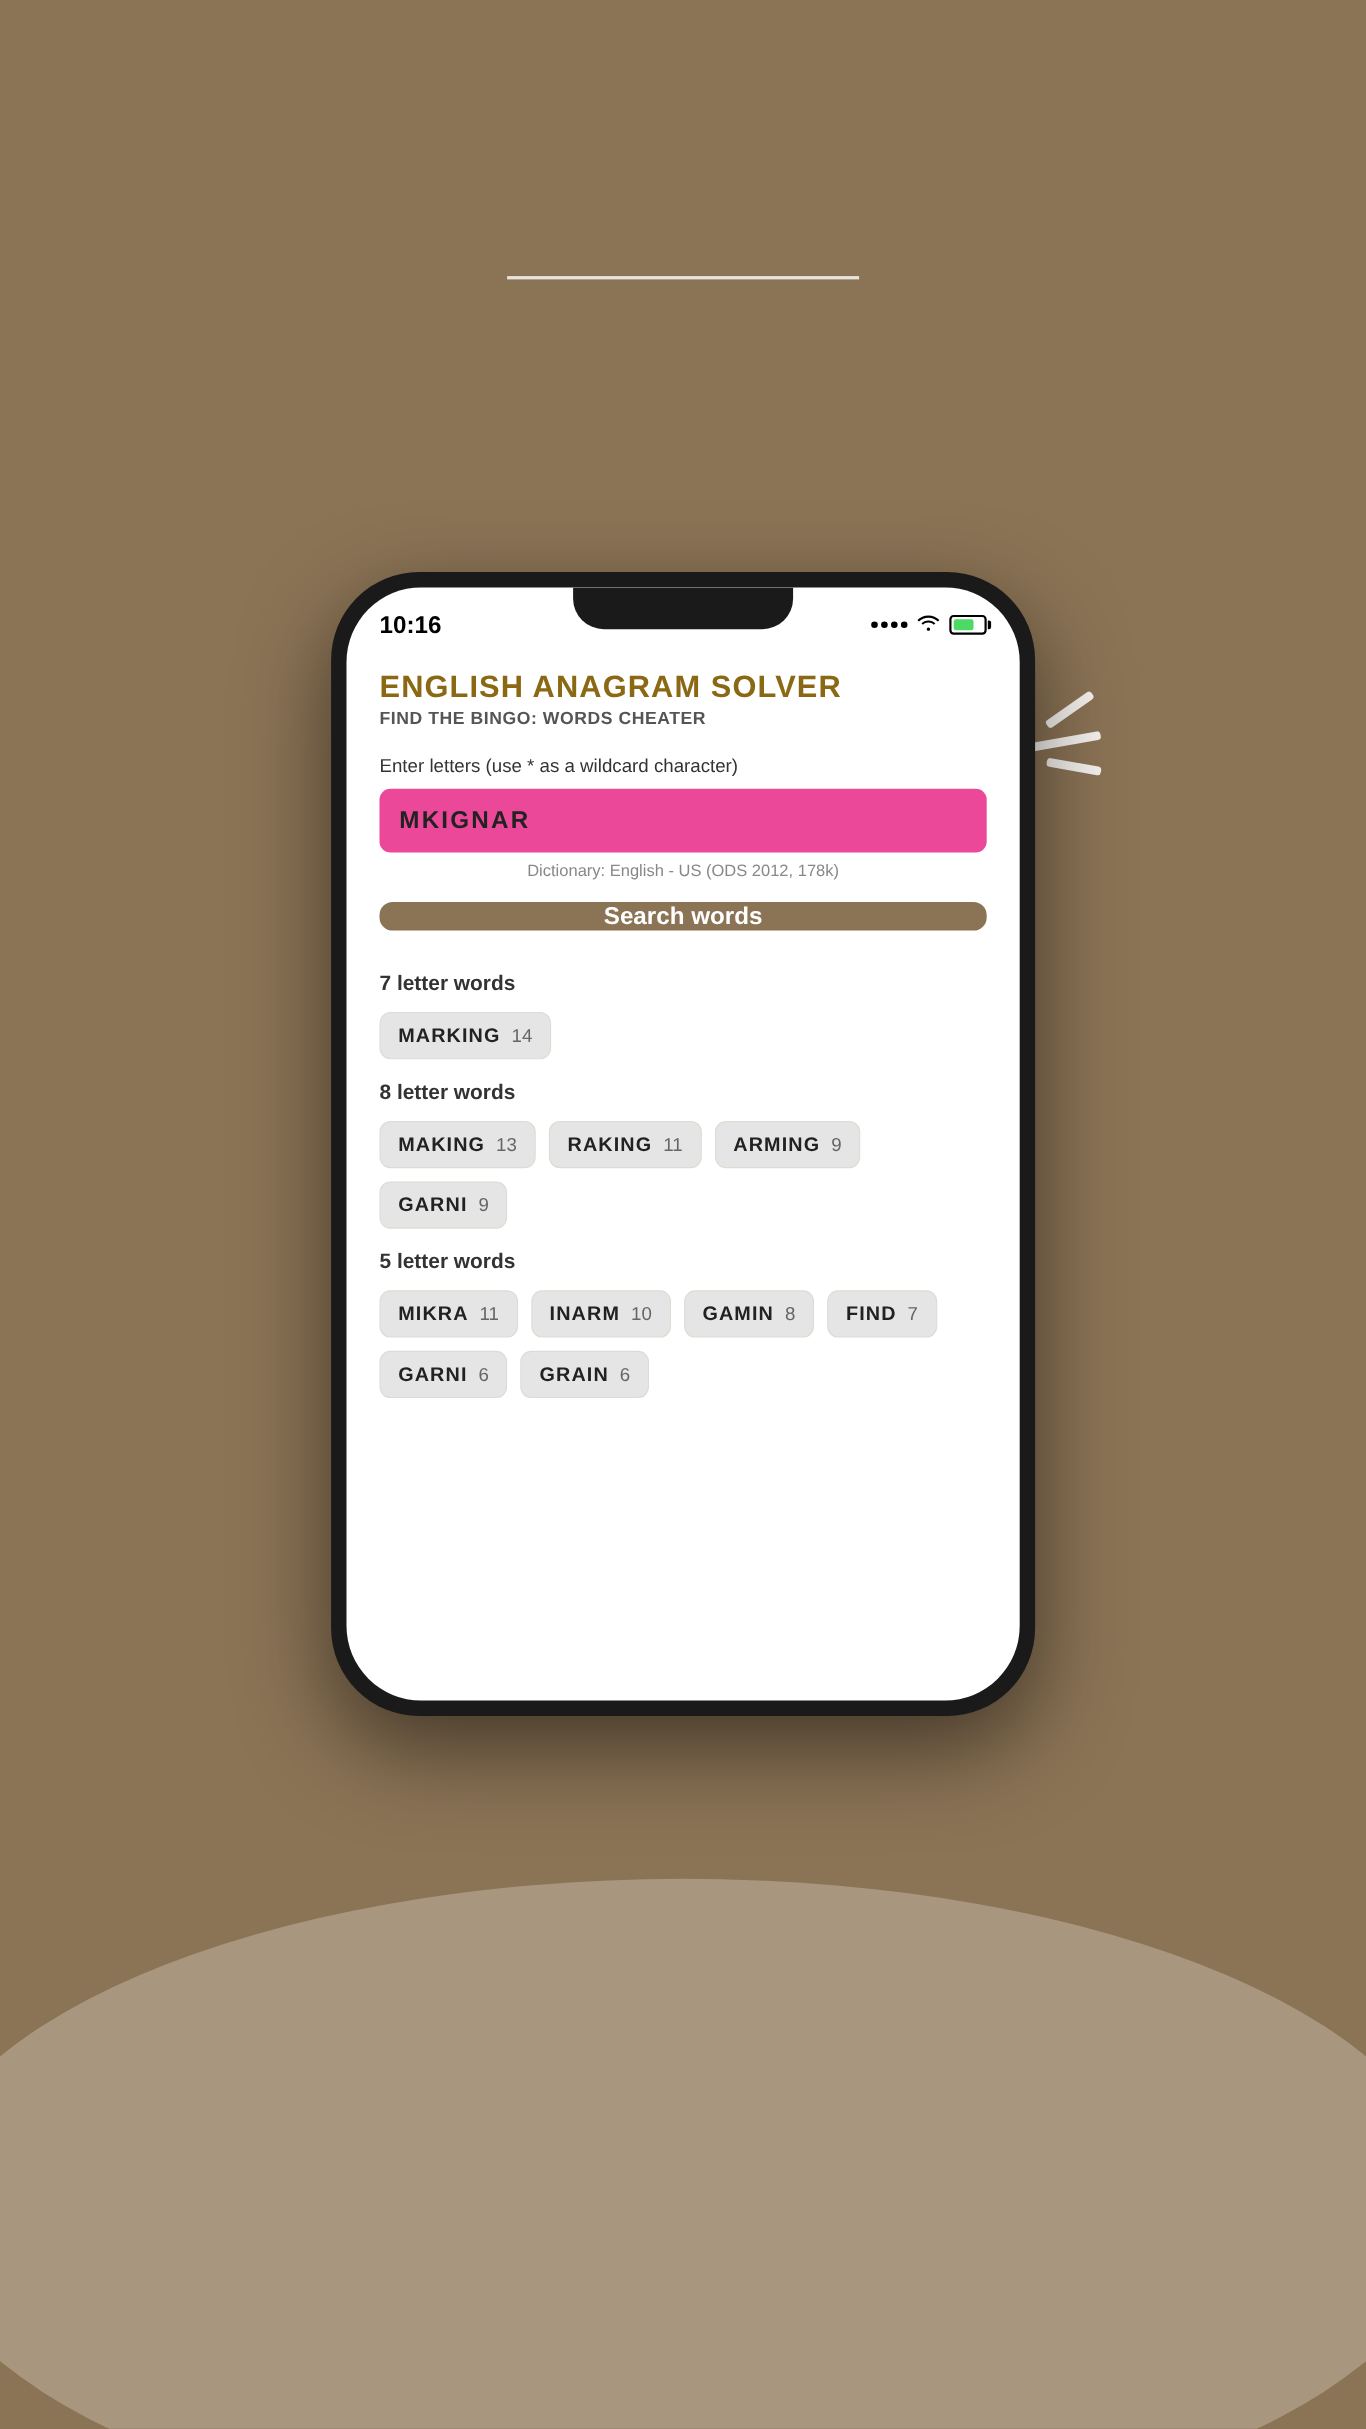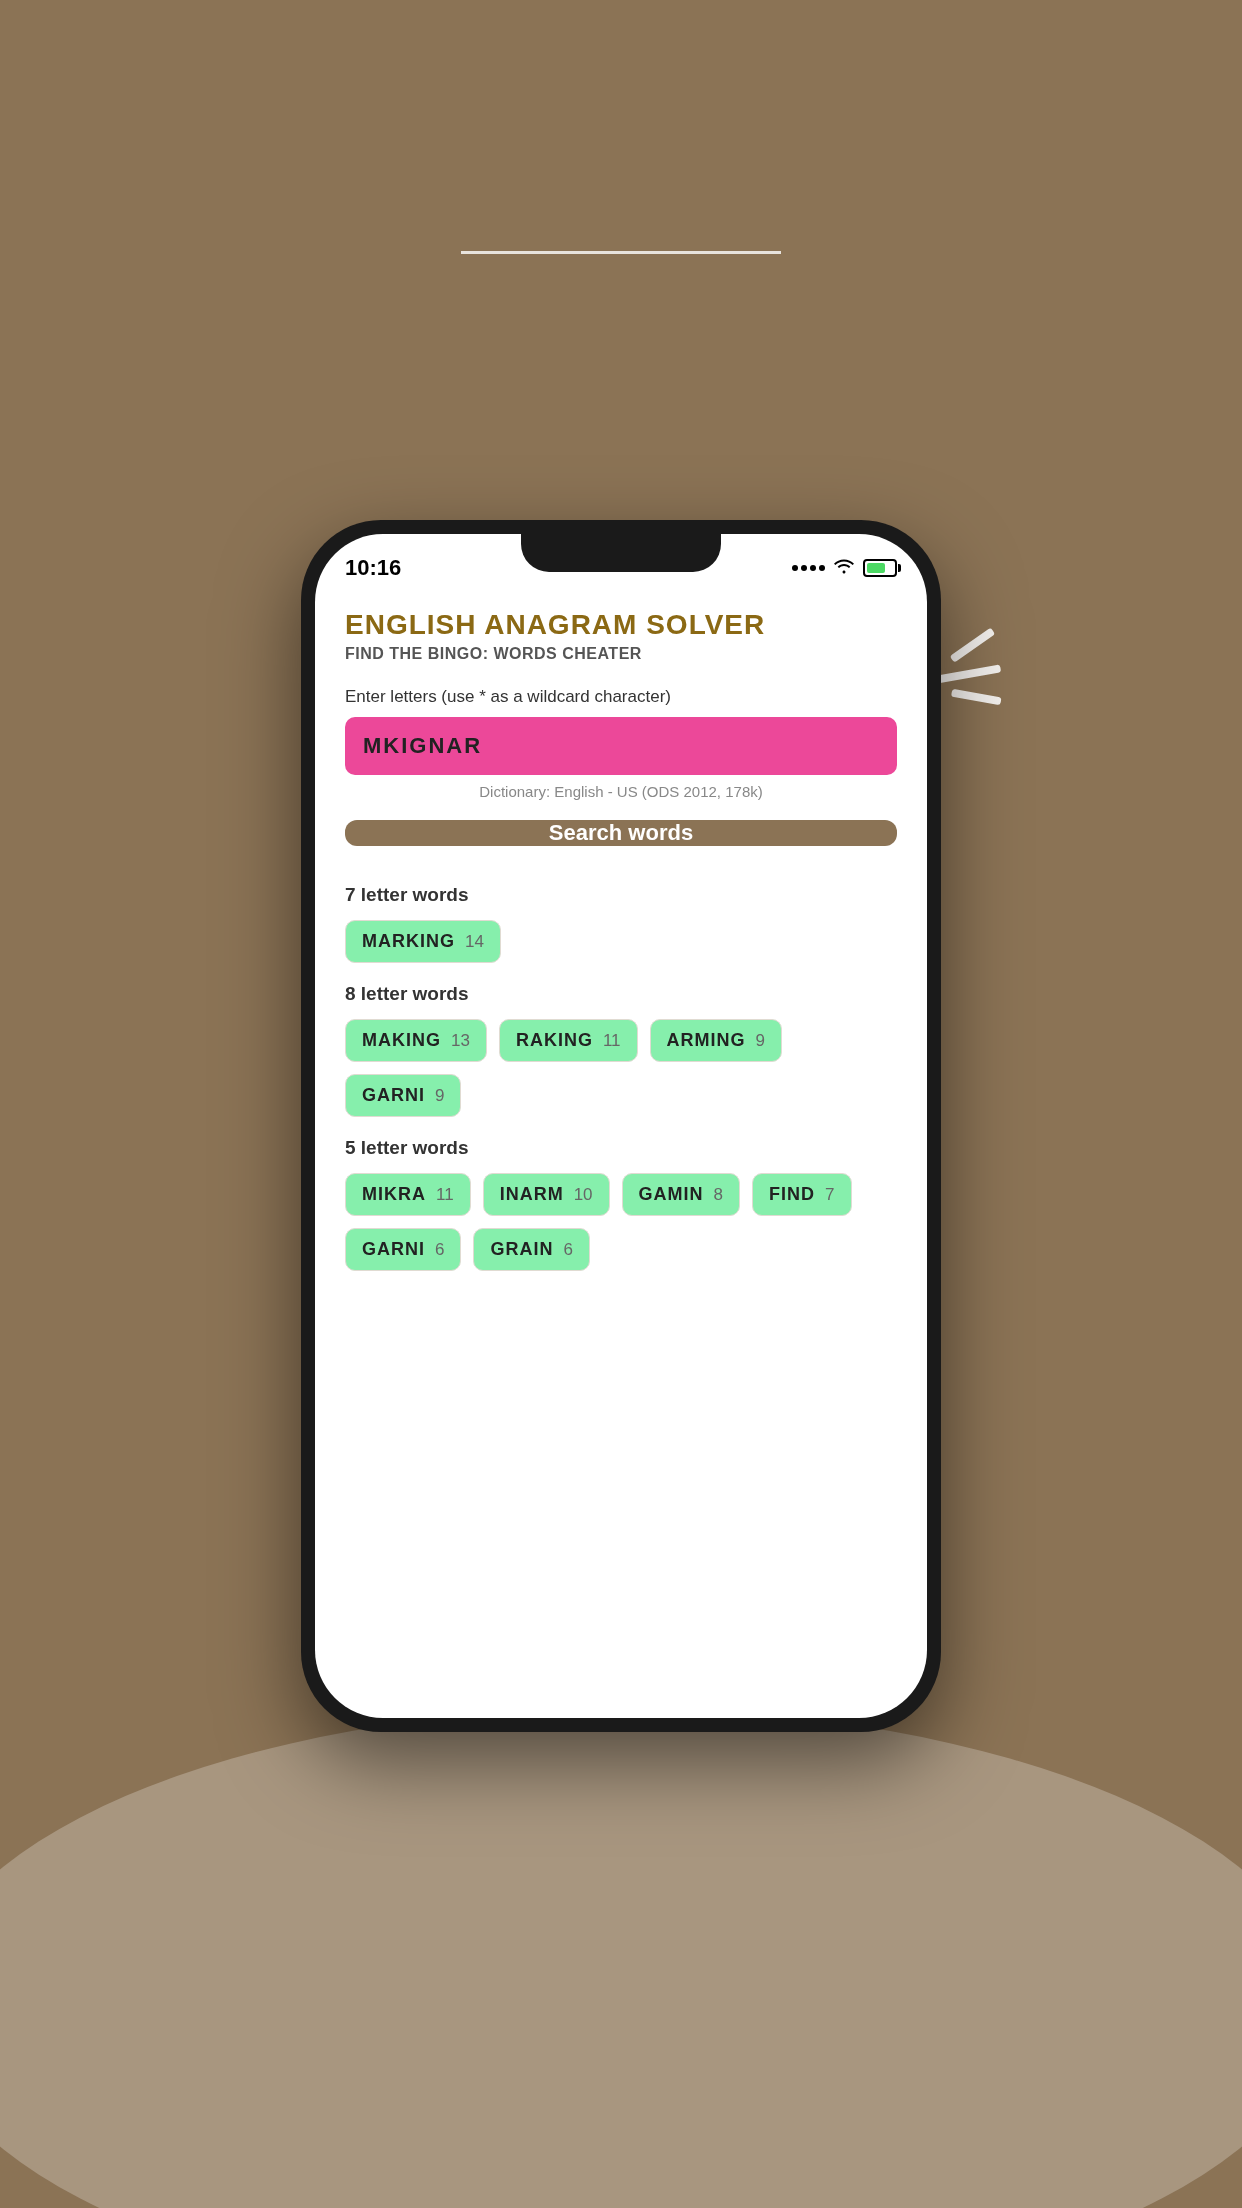--- a/index.html
+++ b/index.html
@@ -43,21 +43,21 @@
       line-height: 1.3;
       padding: 0 100px;
     }
 
     .phone-container {
       position: absolute;
       top: 520px;
       left: 50%;
       transform: translateX(-50%);
       width: 640px;
-      height: 1212px;
+      height: 1040px;
       border-radius: 29px;
     }
 
     
     .sparkle {
       position: absolute;
       top: 130px;
       right: -60px;
       display: flex;
       flex-direction: column;
@@ -279,21 +279,21 @@
       display: flex;
       flex-wrap: wrap;
       gap: 12px;
       margin-bottom: 20px;
     }
 
     .word-chip {
       display: flex;
       align-items: center;
       gap: 10px;
-      background: #86efac;
+      background: #e5e5e5;
       border: 1.5px solid #e0dbd2;
       border-radius: 10px;
       padding: 10px 16px;
     }
 
     .word-chip-text {
       font-size: 18px;
       font-weight: 700;
       color: #222;
       letter-spacing: 1px;

